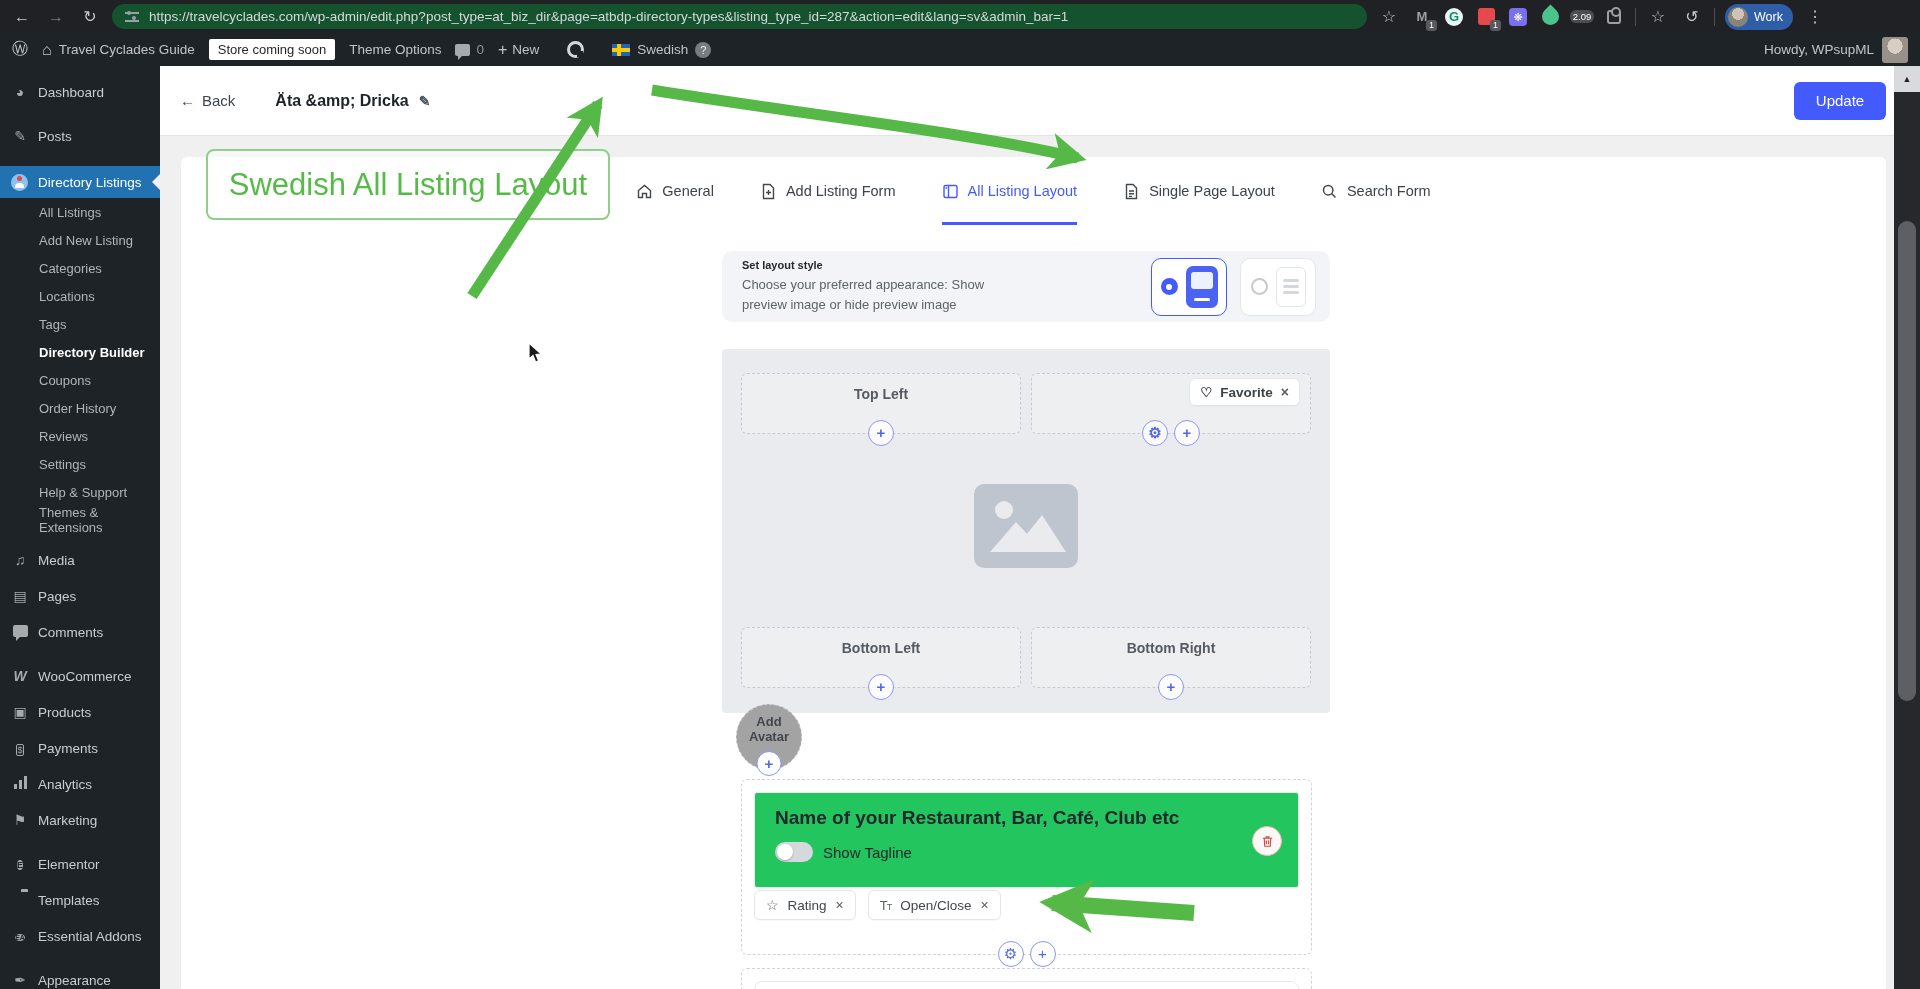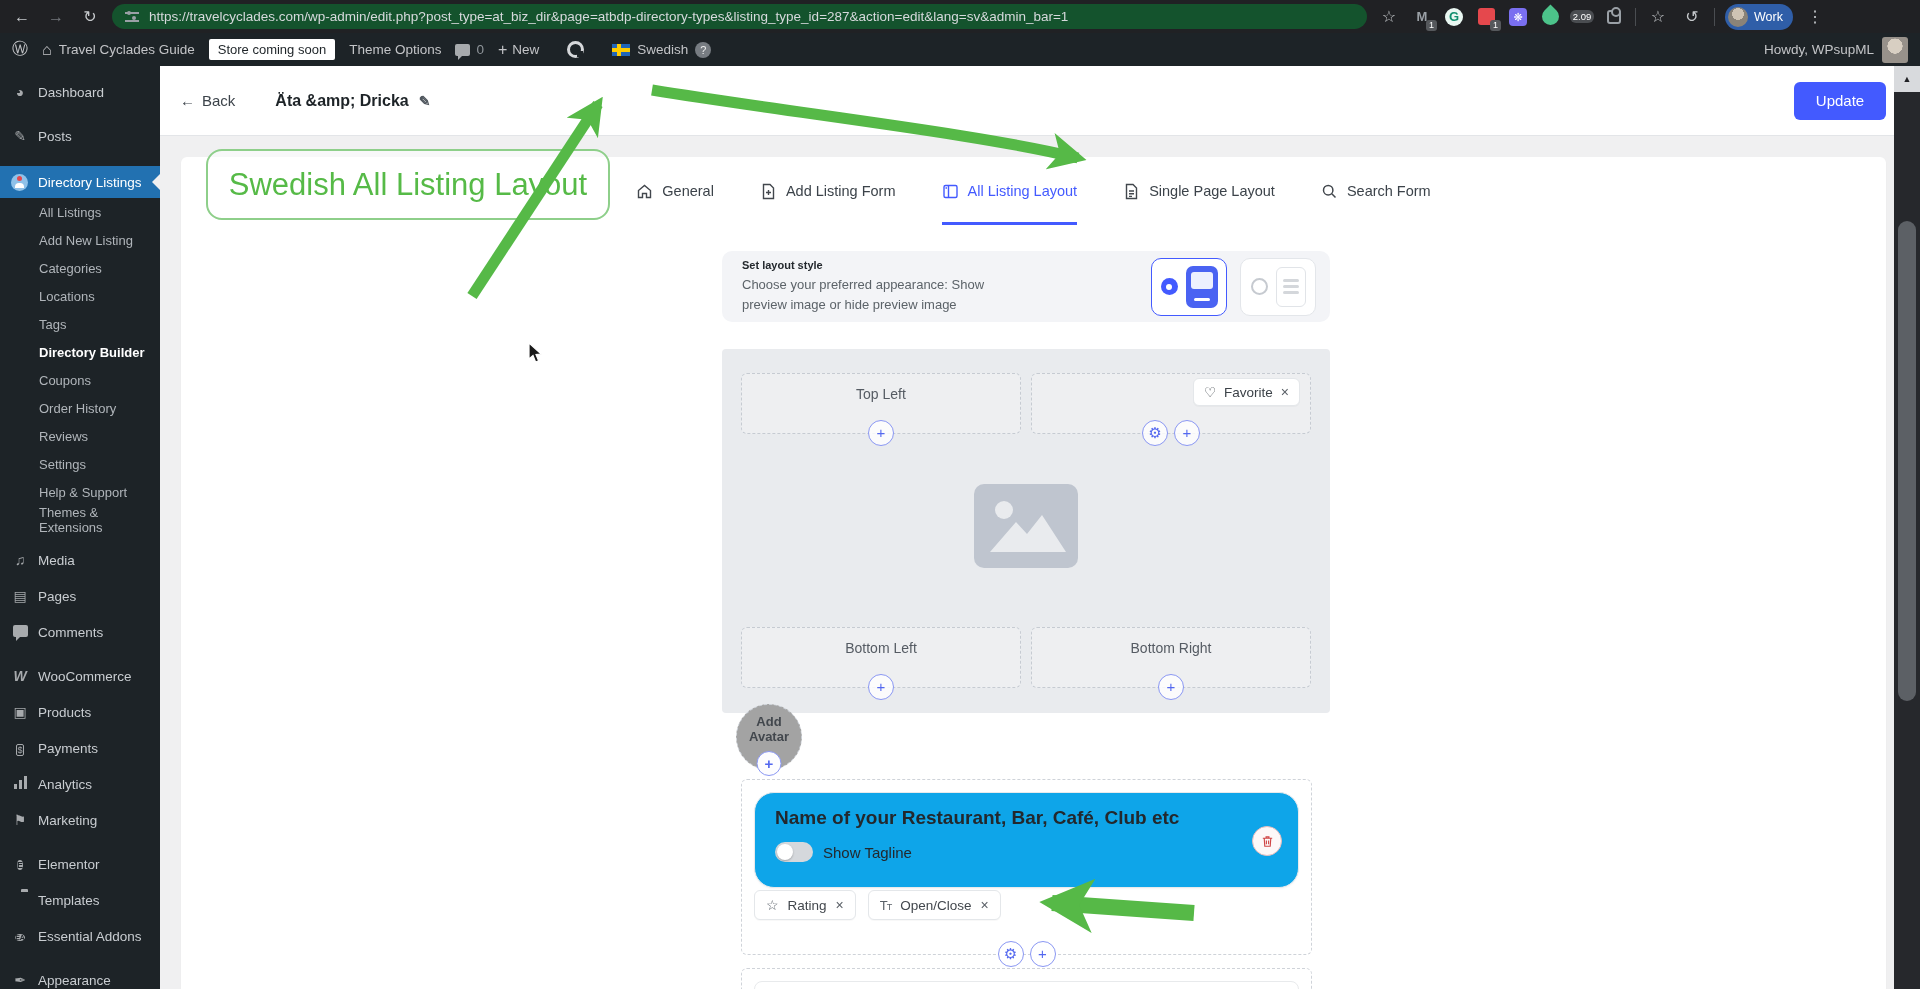--- a/index.html
+++ b/index.html
@@ -88,34 +88,34 @@
   .minicard-img { width:32px; height:42px; border-radius:7px; background:#4a63f2; position:relative; }
   .minicard-img:before { content:''; position:absolute; left:5px; top:6px; width:22px; height:17px; border-radius:3px; background:#fff; opacity:.9; }
   .minicard-img:after { content:''; position:absolute; left:8px; bottom:7px; width:16px; height:3px; border-radius:2px; background:#fff; }
   .minicard-txt { width:30px; height:40px; border:1px solid #e1e4e8; border-radius:6px; background:#fff; display:flex; flex-direction:column; gap:3px; align-items:center; justify-content:center; }
   .minicard-txt i { display:block; width:16px; height:3px; border-radius:2px; background:#d4d7db; }
 
   .preview { position:relative; margin-top:27px; height:364px; background:#e9ebee; border-radius:4px; padding:24px 19px; }
   .dashbox { position:relative; height:61px; border:1px dashed #c6cbd2; border-radius:6px; background:rgba(255,255,255,.22); }
   .row2 { position:absolute; left:19px; right:19px; bottom:25px; display:flex; gap:10px; }
   .row1 { display:flex; gap:10px; }
-  .row1 .dashbox, .row2 .dashbox { flex:1; }
+  .row1 .dashbox, .row2 .dashbox { flex:1;font-weight:bold; }
   .dashlabel { position:absolute; top:12px; width:100%; text-align:center; font-size:14px; color:#555b63; }
   .circbtn { width:26px; height:26px; border-radius:50%; border:1px solid #8a97f3; background:rgba(255,255,255,.8); color:#5468ef; font-size:15px; line-height:23px; text-align:center; cursor:pointer; }
   .center-plus { position:absolute; left:50%; bottom:-13px; transform:translateX(-50%); }
   .pairbtns { position:absolute; left:50%; bottom:-13px; transform:translateX(-50%); display:flex; gap:6px; }
   .fav-chip { position:absolute; top:4px; right:10px; height:28px; background:#fff; border:1px solid #e4e7ea; border-radius:6px; display:flex; align-items:center; gap:8px; padding:0 10px; font-size:13.5px; color:#3c4248; box-shadow:0 1px 1px rgba(0,0,0,.03); cursor:pointer; }
   .xic { color:#595f66; font-size:14px; cursor:pointer; }
   .ph-img { position:absolute; left:50%; top:135px; transform:translateX(-50%); }
 
   .avatar-circle { position:absolute; left:14px; top:453px; width:66px; height:66px; border:1px dashed #c8cdd4; border-radius:50%; background:#a3a3a3; text-align:center; font-size:13px; color:#42474d; line-height:15px; padding-top:9px; z-index:2;font-weight:bold; }
   .avatar-circle .circbtn { position:absolute; left:50%; bottom:-7px; transform:translateX(-50%); width:25px; height:25px; background:#fdfdfe; }
 
   .cardwrap { position:absolute; left:19px; top:528px; width:571px; height:176px; border:1px dashed #cfd3d9; border-radius:6px; }
-  .namecard { position:absolute; left:12px; top:12px; right:12px; height:96px; background:#0ea5e9; border:1px solid #e8eaec; border-radius:20px; box-shadow:0 1px 2px rgba(0,0,0,.04); padding:14px 20px; }
+  .namecard { position:absolute; left:12px; top:12px; right:12px; height:96px; background:#22c55e; border:1px solid #e8eaec; border-radius:3px; box-shadow:0 1px 2px rgba(0,0,0,.04); padding:14px 20px; }
   .namecard h2 { font-size:19px; color:#23282d; }
   .tagline { margin-top:13px; display:flex; align-items:center; gap:10px; font-size:15px; color:#23282d; }
   .toggle { width:38px; height:20px; border-radius:10px; background:#d5d8dc; position:relative; cursor:pointer; }
   .toggle:after { content:''; position:absolute; left:2px; top:2px; width:16px; height:16px; background:#fff; border-radius:50%; box-shadow:0 1px 2px rgba(0,0,0,.25); }
   .trashbtn { position:absolute; right:16px; top:33px; width:30px; height:30px; border-radius:50%; border:1px solid #e7bcbc; background:#fdf8f8; display:flex; align-items:center; justify-content:center; cursor:pointer; }
   .chips { position:absolute; left:12px; top:110px; display:flex; gap:12px; }
   .chip { height:30px; background:#fff; border:1px solid #e4e7ea; border-radius:6px; display:flex; align-items:center; gap:9px; padding:0 11px; font-size:13.5px; color:#42474d; box-shadow:0 1px 1px rgba(0,0,0,.03); cursor:pointer; }
   .chip .glyph { color:#5a6169; font-size:14px; }
   .tt { font-size:13px; color:#5a6169; letter-spacing:-1px; }
   .tt small { font-size:9px; }
@@ -123,21 +123,21 @@
   .cardwrap .circbtn { background:#fff; }
   .nextwrap { position:absolute; left:19px; top:717px; width:571px; height:90px; border:1px dashed #cfd3d9; border-radius:6px; }
   .nextcard { position:absolute; left:12px; top:12px; right:12px; height:70px; background:#fff; border:1px solid #e8eaec; border-radius:8px; }
 
   
   .scroll { position:absolute; right:0; top:66px; width:26px; height:923px; background:#26282c; z-index:6; }
   .scroll .up { height:26px; background:#d8dadd; color:#202124; font-size:9px; text-align:center; line-height:26px; }
   .scroll .thumb { position:absolute; left:4px; right:4px; top:155px; height:480px; background:#5c6065; border-radius:9px; }
 
   
-  .anno-box { position:absolute; left:206px; top:149px; width:404px; height:71px; border:2px solid #8ecf8a; border-radius:16px; background:rgba(255,255,255,.55); display:flex; align-items:center; justify-content:center; z-index:40; }
+  .anno-box { position:absolute; left:206px; top:149px; width:404px; height:71px; border:2px solid #8ecf8a; border-radius:8px; background:rgba(255,255,255,.55); display:flex; align-items:center; justify-content:center; z-index:40; }
   .anno-box span { color:#56ba47; font-size:31px; white-space:nowrap; }
   .overlay { position:absolute; left:0; top:0; width:1920px; height:989px; pointer-events:none; z-index:41; }
   .cursor { position:absolute; left:527px; top:342px; z-index:60; pointer-events:none; }
 </style>
 </head>
 <body>
 
 <div class="chrome">
   <span class="nav-ic">←</span>
   <span class="nav-ic dim">→</span>

